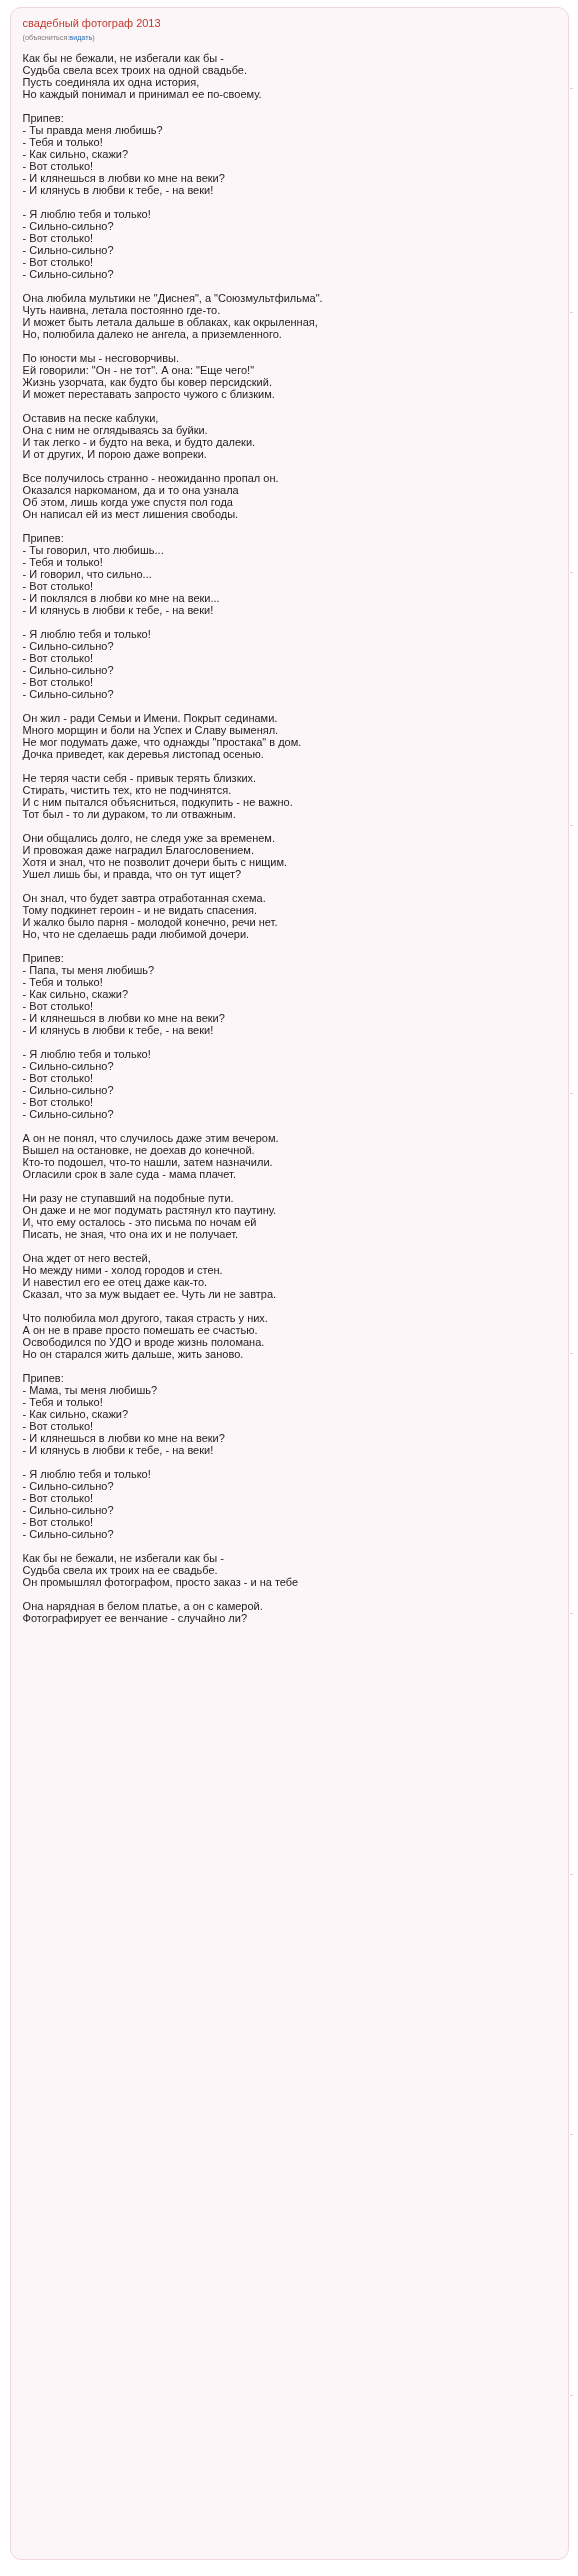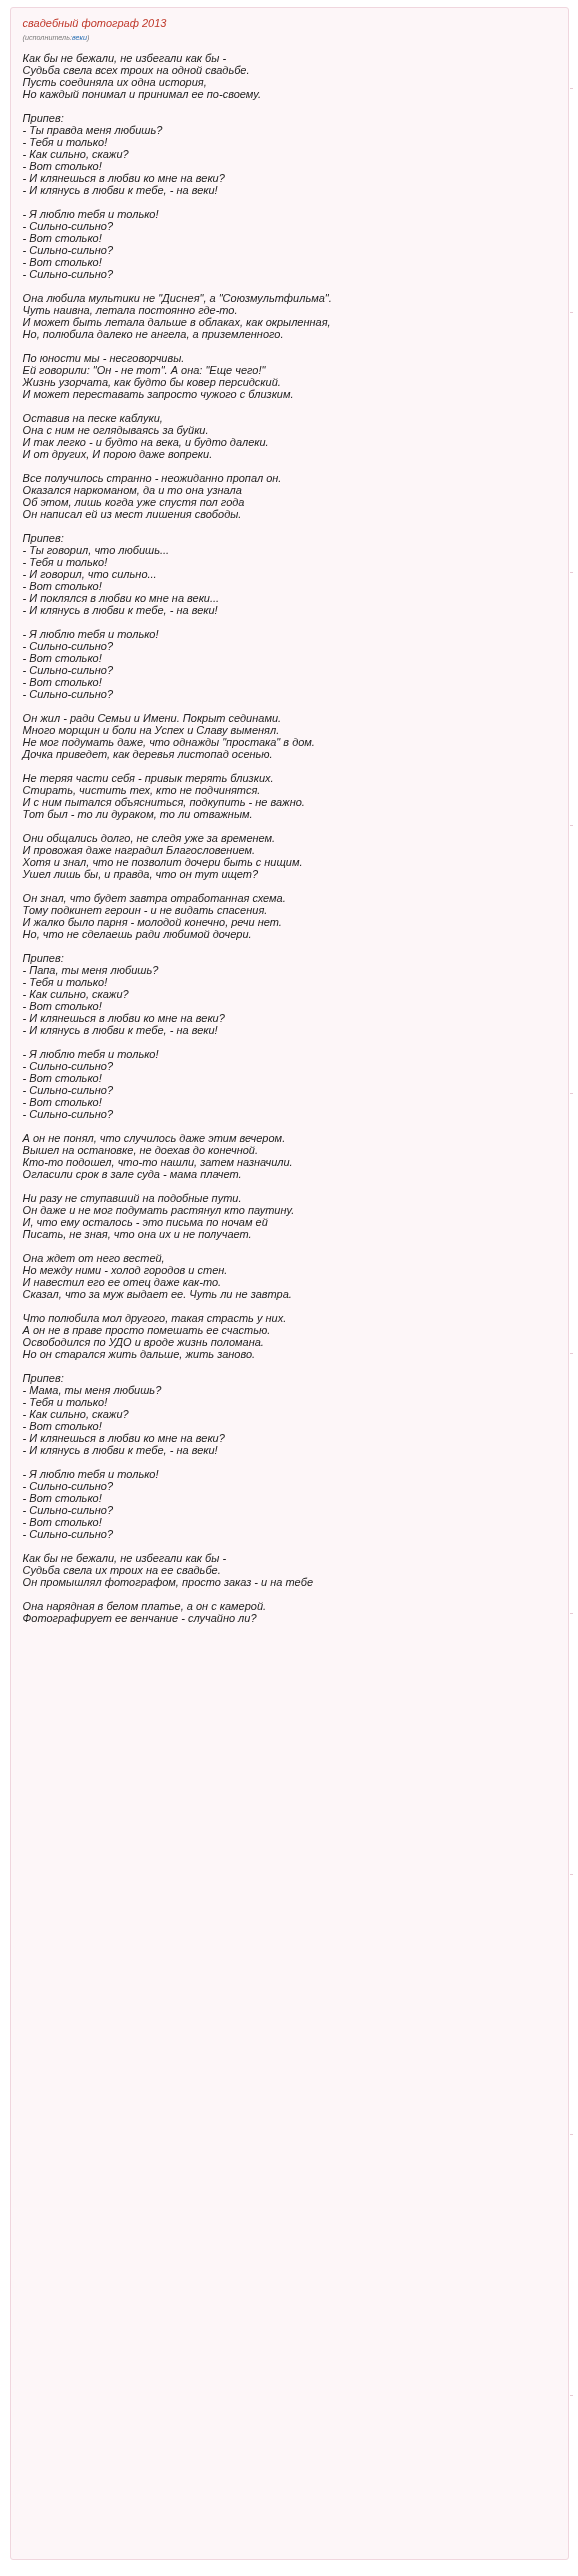--- a/index.html
+++ b/index.html
@@ -17,25 +17,24 @@
     min-height: 2576px;
     background: #ffffff;
     box-sizing: border-box;
     padding: 7.2px 0 0 0;
   }
   .card {
     position: relative;
     margin: 0 10px 0 10px;
     background: #fdf6f8;
     border: 0.7px solid #f0d6de;
-    border-radius: 3px;
+    border-radius: 11px;
     box-sizing: border-box;
     padding: 8.7px 11.6px 13px 11.6px;
     min-height: 2553px;
-    font-style: italic;
   }
   .title {
     color: #c0392b;
     font-size: 11px;
     font-weight: normal;
     margin: 0 0 2.9px 0;
     line-height: 13px;
   }
   .performer-line {
     font-size: 7.2px;
@@ -73,21 +72,21 @@
 </style>
 </head>
 <body>
 
 <div class="page">
   <div class="card">
 
     <div class="title">свадебный фотограф 2013</div>
 
     <div class="performer-line">
-      <span>(исполнитель:</span><span class="perf-link">веки</span><span>)</span>
+      <span>(объясниться:</span><span class="perf-link">видать</span><span>)</span>
     </div>
 
     <div class="lyrics">Как бы не бежали, не избегали как бы -
 Судьба свела всех троих на одной свадьбе.
 Пусть соединяла их одна история,
 Но каждый понимал и принимал ее по-своему.
 
 Припев:
 - Ты правда меня любишь?
 - Тебя и только!

